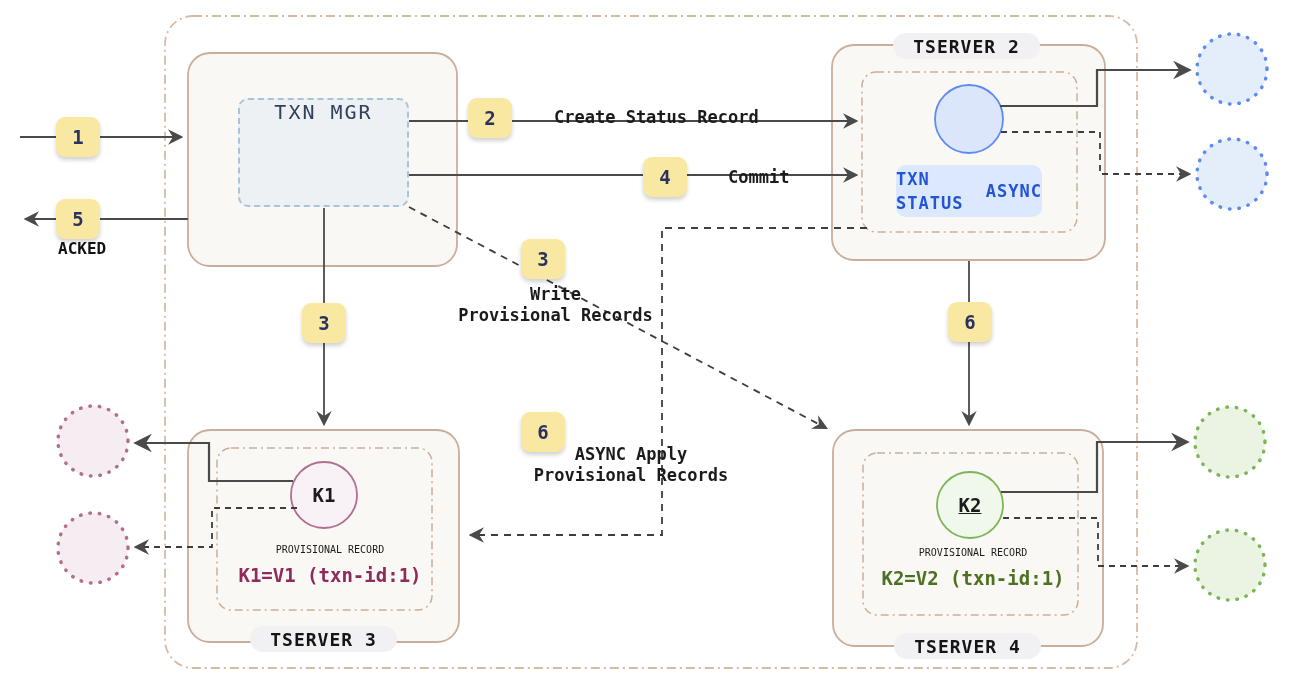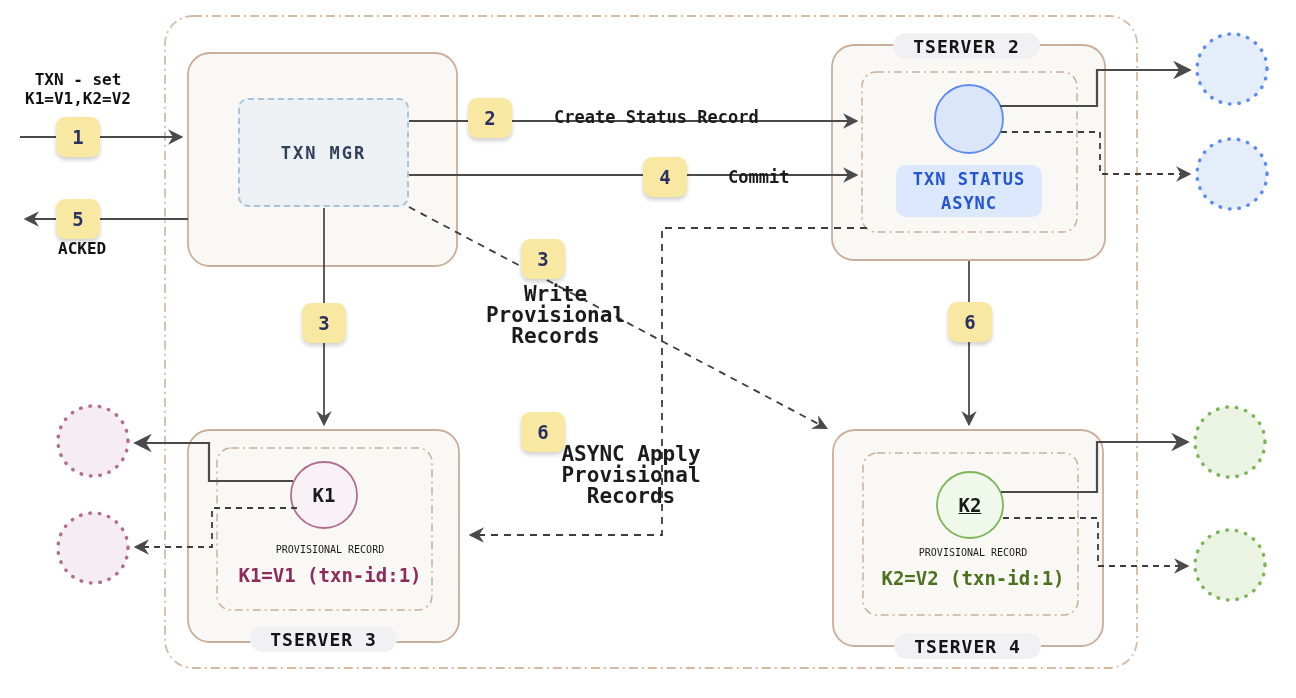--- a/index.html
+++ b/index.html
@@ -15,26 +15,26 @@
   #canvas{position:relative;width:1296px;height:698px;background:#fff;overflow:hidden;
           font-family:"DejaVu Sans Mono","Liberation Mono",monospace;}
   #canvas svg{position:absolute;left:0;top:0;}
   .pill{position:absolute;width:147px;height:26px;background:var(--pill_bg);border-radius:14px;
         display:flex;align-items:center;justify-content:center;font-size:18px;font-weight:600;
         color:#151515;letter-spacing:1px;}
   .badge{position:absolute;width:44px;height:40px;background:var(--badge_bg);border-radius:9px;
          display:flex;align-items:center;justify-content:center;font-size:19px;font-weight:bold;
          color:var(--badge_text);box-shadow:0 3px 4px rgba(0,0,0,0.18);}
   .flowlabel{position:absolute;font-size:17px;font-weight:bold;color:#1b1b1b;white-space:nowrap;margin-left:32px;}
-  .centerlabel{position:absolute;text-align:center;font-size:21px;font-weight:bold;color:#1b1b1b;line-height:21px;}
+  .centerlabel{position:absolute;text-align:center;font-size:17px;font-weight:bold;color:#1b1b1b;line-height:21px;}
   .txnmgr{position:absolute;left:238px;top:98px;width:171px;height:109px;background:var(--txn_mgr_fill);
-          border:2px dashed var(--txn_mgr_border);border-radius:10px;display:flex;align-items:center;
-          justify-content:center;font-size:17px;font-weight:700;letter-spacing:2px;color:var(--txn_mgr_text);box-sizing:border-box;}
+          border:2px dashed var(--txn_mgr_border);border-radius:10px;display:flex;
+          justify-content:center;font-size:20px;font-weight:400;letter-spacing:2px;color:var(--txn_mgr_text);box-sizing:border-box;}
   .statuslabel{position:absolute;left:896px;top:165px;width:146px;height:52px;background:var(--status_label_bg);
-          border-radius:10px;display:flex;flex-direction:column;align-items:center;justify-content:center;
+          border-radius:10px;display:flex;flex-direction:row;align-items:center;justify-content:center;
           font-size:17px;font-weight:bold;letter-spacing:1px;color:var(--status_label_text);line-height:24px;}
   .keylabel{position:absolute;width:44px;text-align:center;font-size:19px;font-weight:bold;color:#1b1b1b;}
   .rectitle{position:absolute;width:226px;text-align:center;font-size:10px;font-weight:500;color:#1b1b1b;white-space:nowrap;}
   .recvalue{position:absolute;width:226px;text-align:center;font-size:19px;font-weight:bold;white-space:nowrap;}
   .lefttext{position:absolute;text-align:center;font-size:16px;font-weight:bold;color:#111;line-height:19px;}
 </style>
 </head>
 <body>
 
 <div id="canvas">
@@ -119,19 +119,15 @@
   <div class="flowlabel" style="left:696px;top:167px;">Commit</div>
   <div class="centerlabel" style="left:448px;top:284px;width:215px;">
     <div>Write</div>
     <div>Provisional Records</div>
   </div>
   <div class="centerlabel" style="left:525px;top:444px;width:212px;">
     <div>ASYNC Apply</div>
     <div>Provisional Records</div>
   </div>
 
-  <div class="lefttext" style="left:8px;top:70px;width:140px;">
-    <div>TXN - set</div>
-    <div>K1=V1,K2=V2</div>
-  </div>
   <div class="lefttext" style="left:58px;top:239px;">ACKED</div>
 
 </div>
 
 </body></html>

